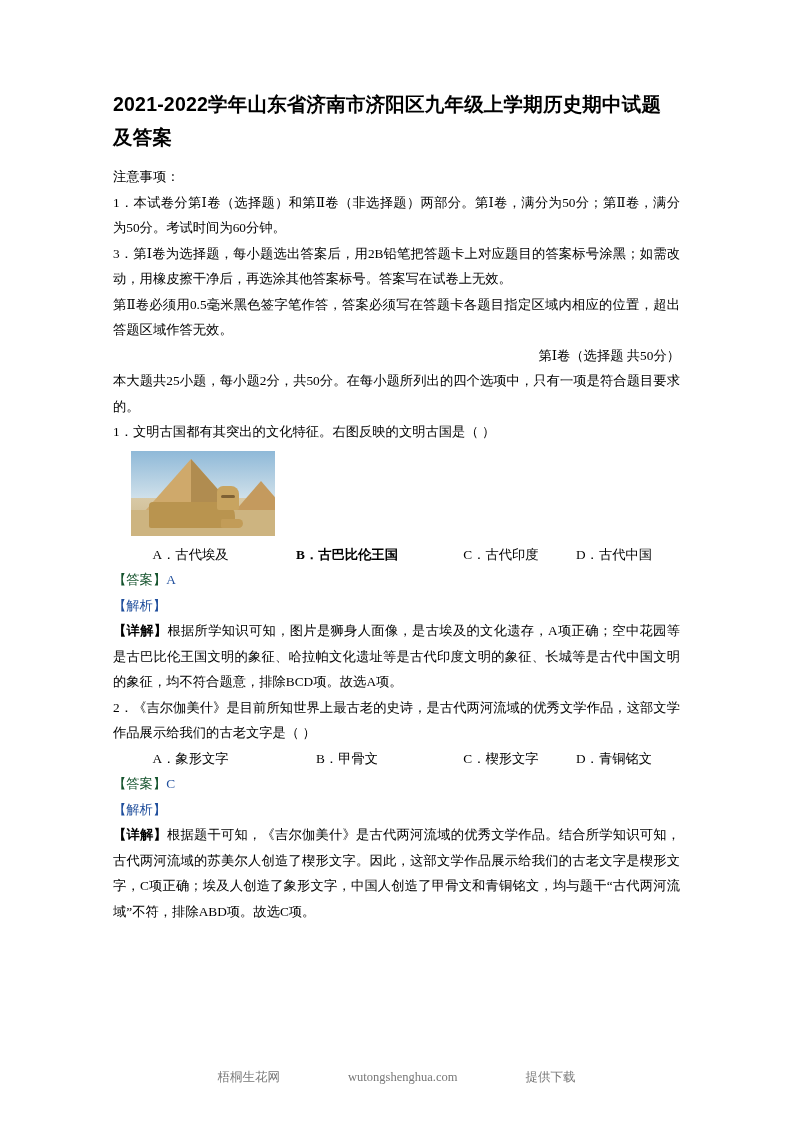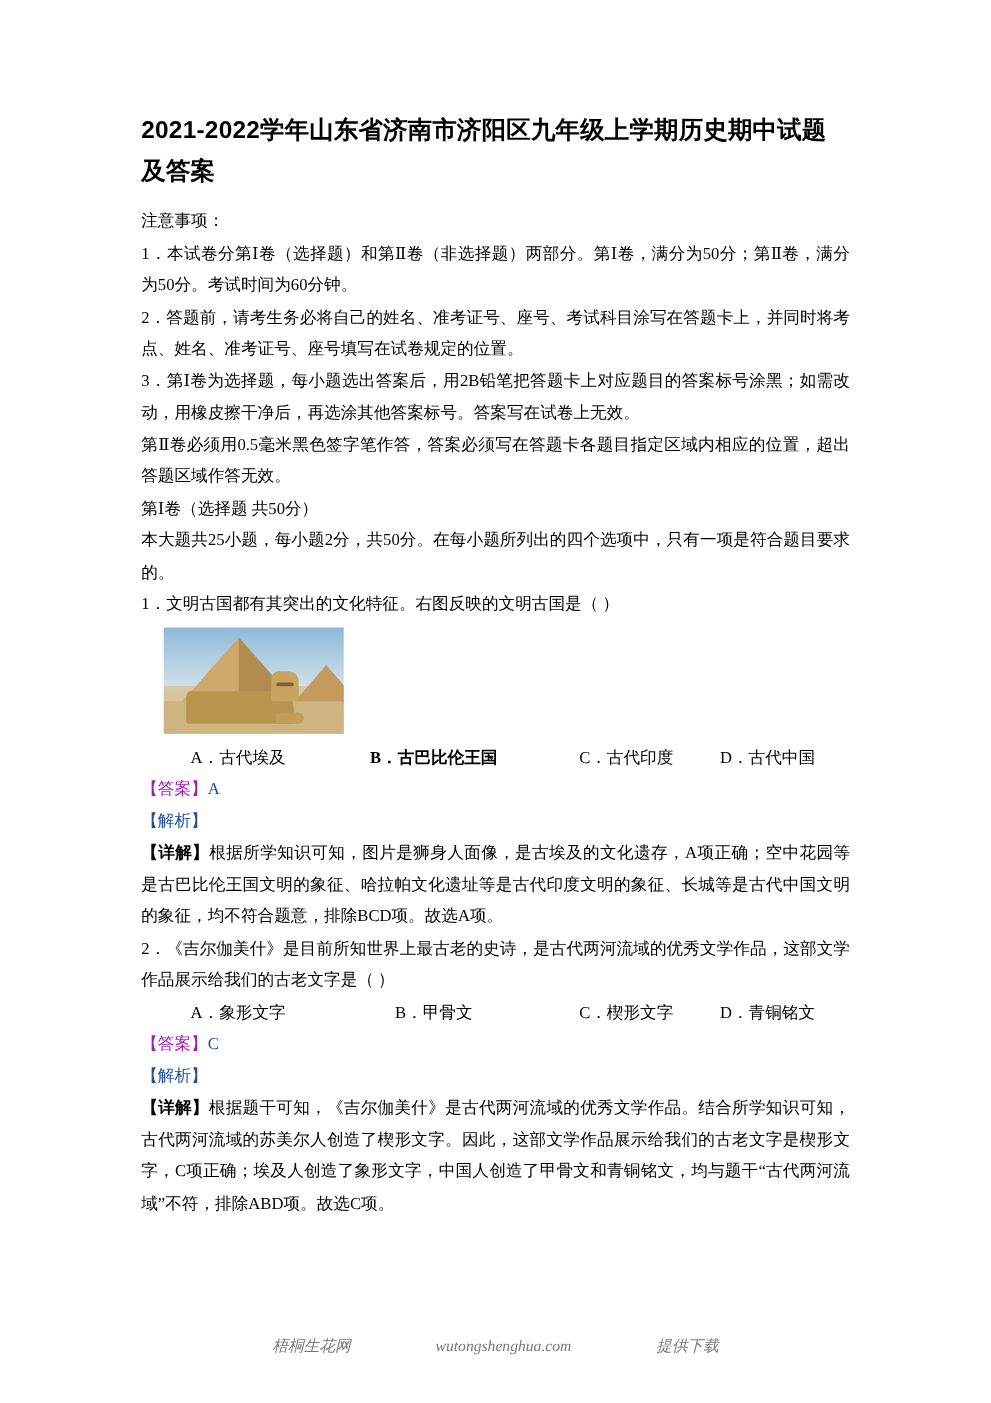--- a/index.html
+++ b/index.html
@@ -35,30 +35,30 @@
   }
   .para {
     font-size: 13.3px;
     line-height: 25.5px;
     margin: 0;
     text-align: justify;
     text-justify: inter-ideograph;
     color: #000;
   }
   .para.center {
-    text-align: left;
+    text-align: right;
   }
   .ans-line {
     font-size: 13.3px;
     line-height: 25.5px;
     margin: 0;
     color: #1f4e9c;
   }
   .ans-line .tagbox {
-    color: #a21caf;
+    color: #14532d;
   }
   .options {
     font-size: 13.3px;
     line-height: 25.5px;
     margin: 0;
     color: #000;
     position: relative;
     white-space: normal;
   }
   .opt {
@@ -153,37 +153,35 @@
   }
   .footer {
     position: absolute;
     left: 0;
     bottom: 36px;
     width: 793px;
     text-align: center;
     font-size: 12.5px;
     color: #777777;
     font-family: "Liberation Serif", "DejaVu Serif", serif;
-    font-style: italic;
   }
   .footer span {
     display: inline-block;
     margin: 0 34px;
   }
 </style>
 </head>
 <body>
 
 <div class="page">
 
   <h1 class="doc-title">2021-2022学年山东省济南市济阳区九年级上学期历史期中试题及答案</h1>
 
   <p class="para">注意事项：</p>
   <p class="para">1．本试卷分第Ⅰ卷（选择题）和第Ⅱ卷（非选择题）两部分。第Ⅰ卷，满分为50分；第Ⅱ卷，满分为50分。考试时间为60分钟。</p>
-  <p class="para">2．答题前，请考生务必将自己的姓名、准考证号、座号、考试科目涂写在答题卡上，并同时将考点、姓名、准考证号、座号填写在试卷规定的位置。</p>
   <p class="para">3．第Ⅰ卷为选择题，每小题选出答案后，用2B铅笔把答题卡上对应题目的答案标号涂黑；如需改动，用橡皮擦干净后，再选涂其他答案标号。答案写在试卷上无效。</p>
   <p class="para">第Ⅱ卷必须用0.5毫米黑色签字笔作答，答案必须写在答题卡各题目指定区域内相应的位置，超出答题区域作答无效。</p>
 
   <p class="para center">第Ⅰ卷（选择题 共50分）</p>
   <p class="para">本大题共25小题，每小题2分，共50分。在每小题所列出的四个选项中，只有一项是符合题目要求的。</p>
 
   <p class="para">1．文明古国都有其突出的文化特征。右图反映的文明古国是（  ）</p>
 
   <div class="figure-wrap">
     <div class="sphinx">

